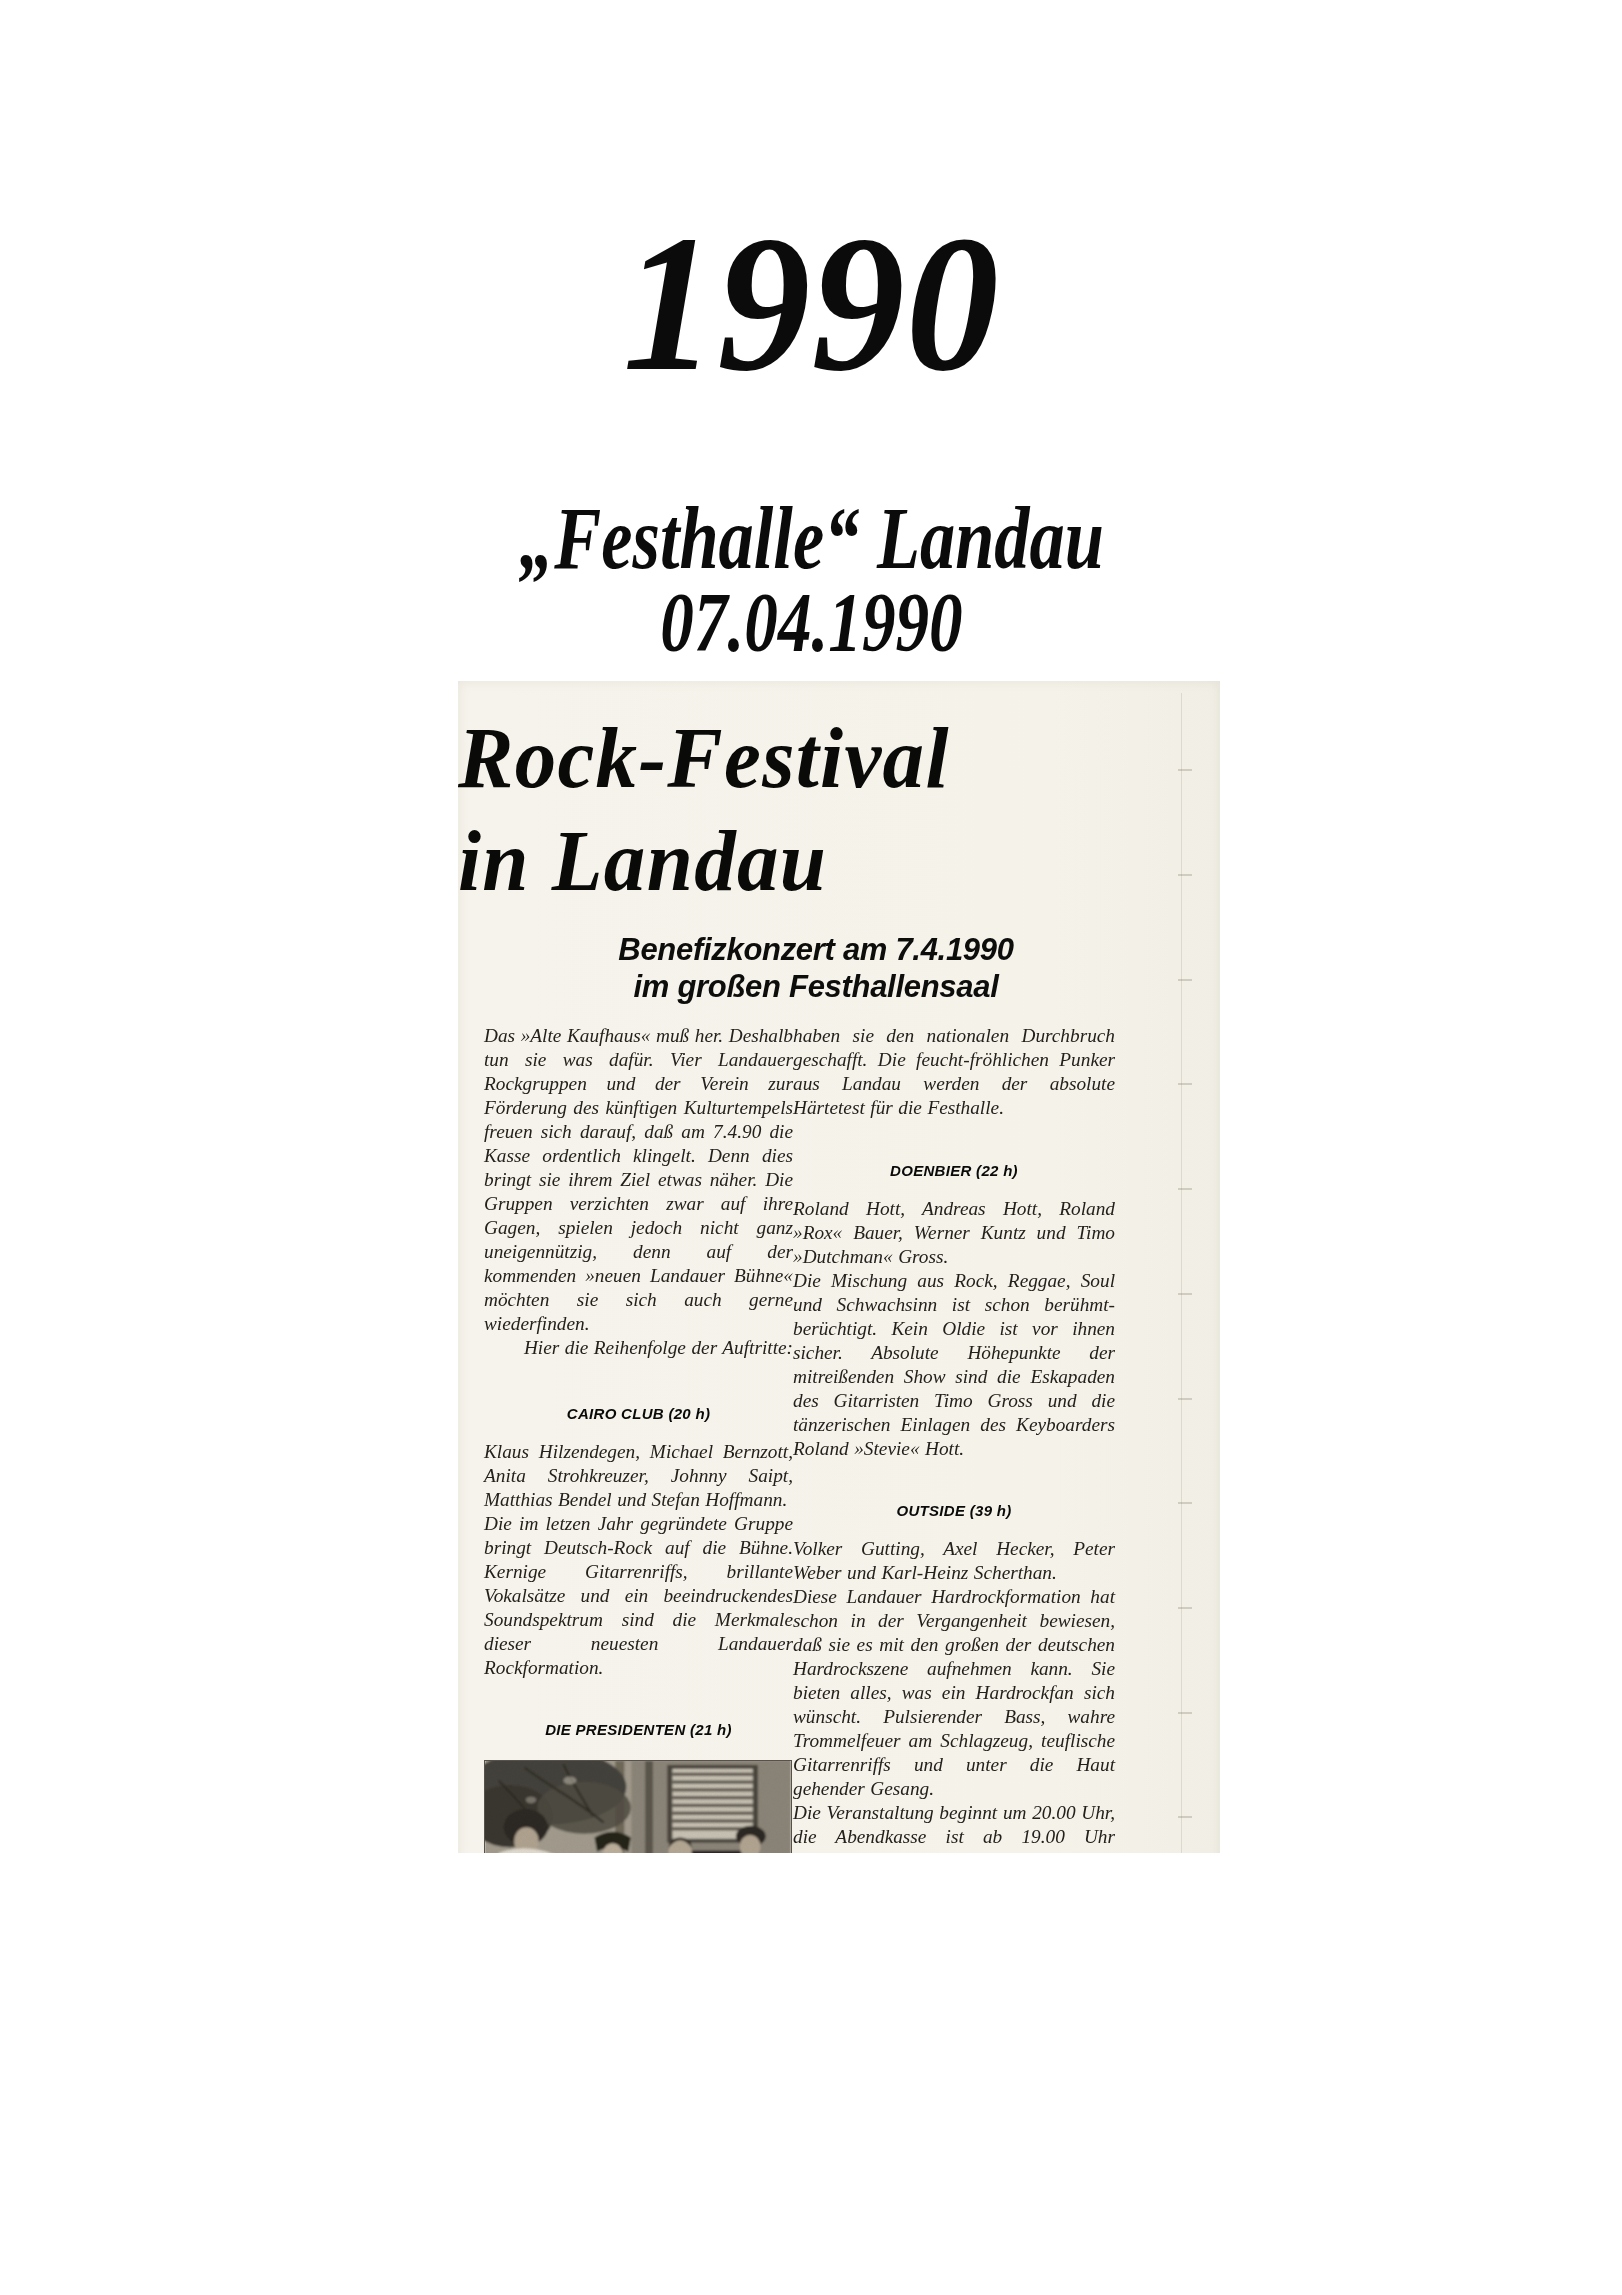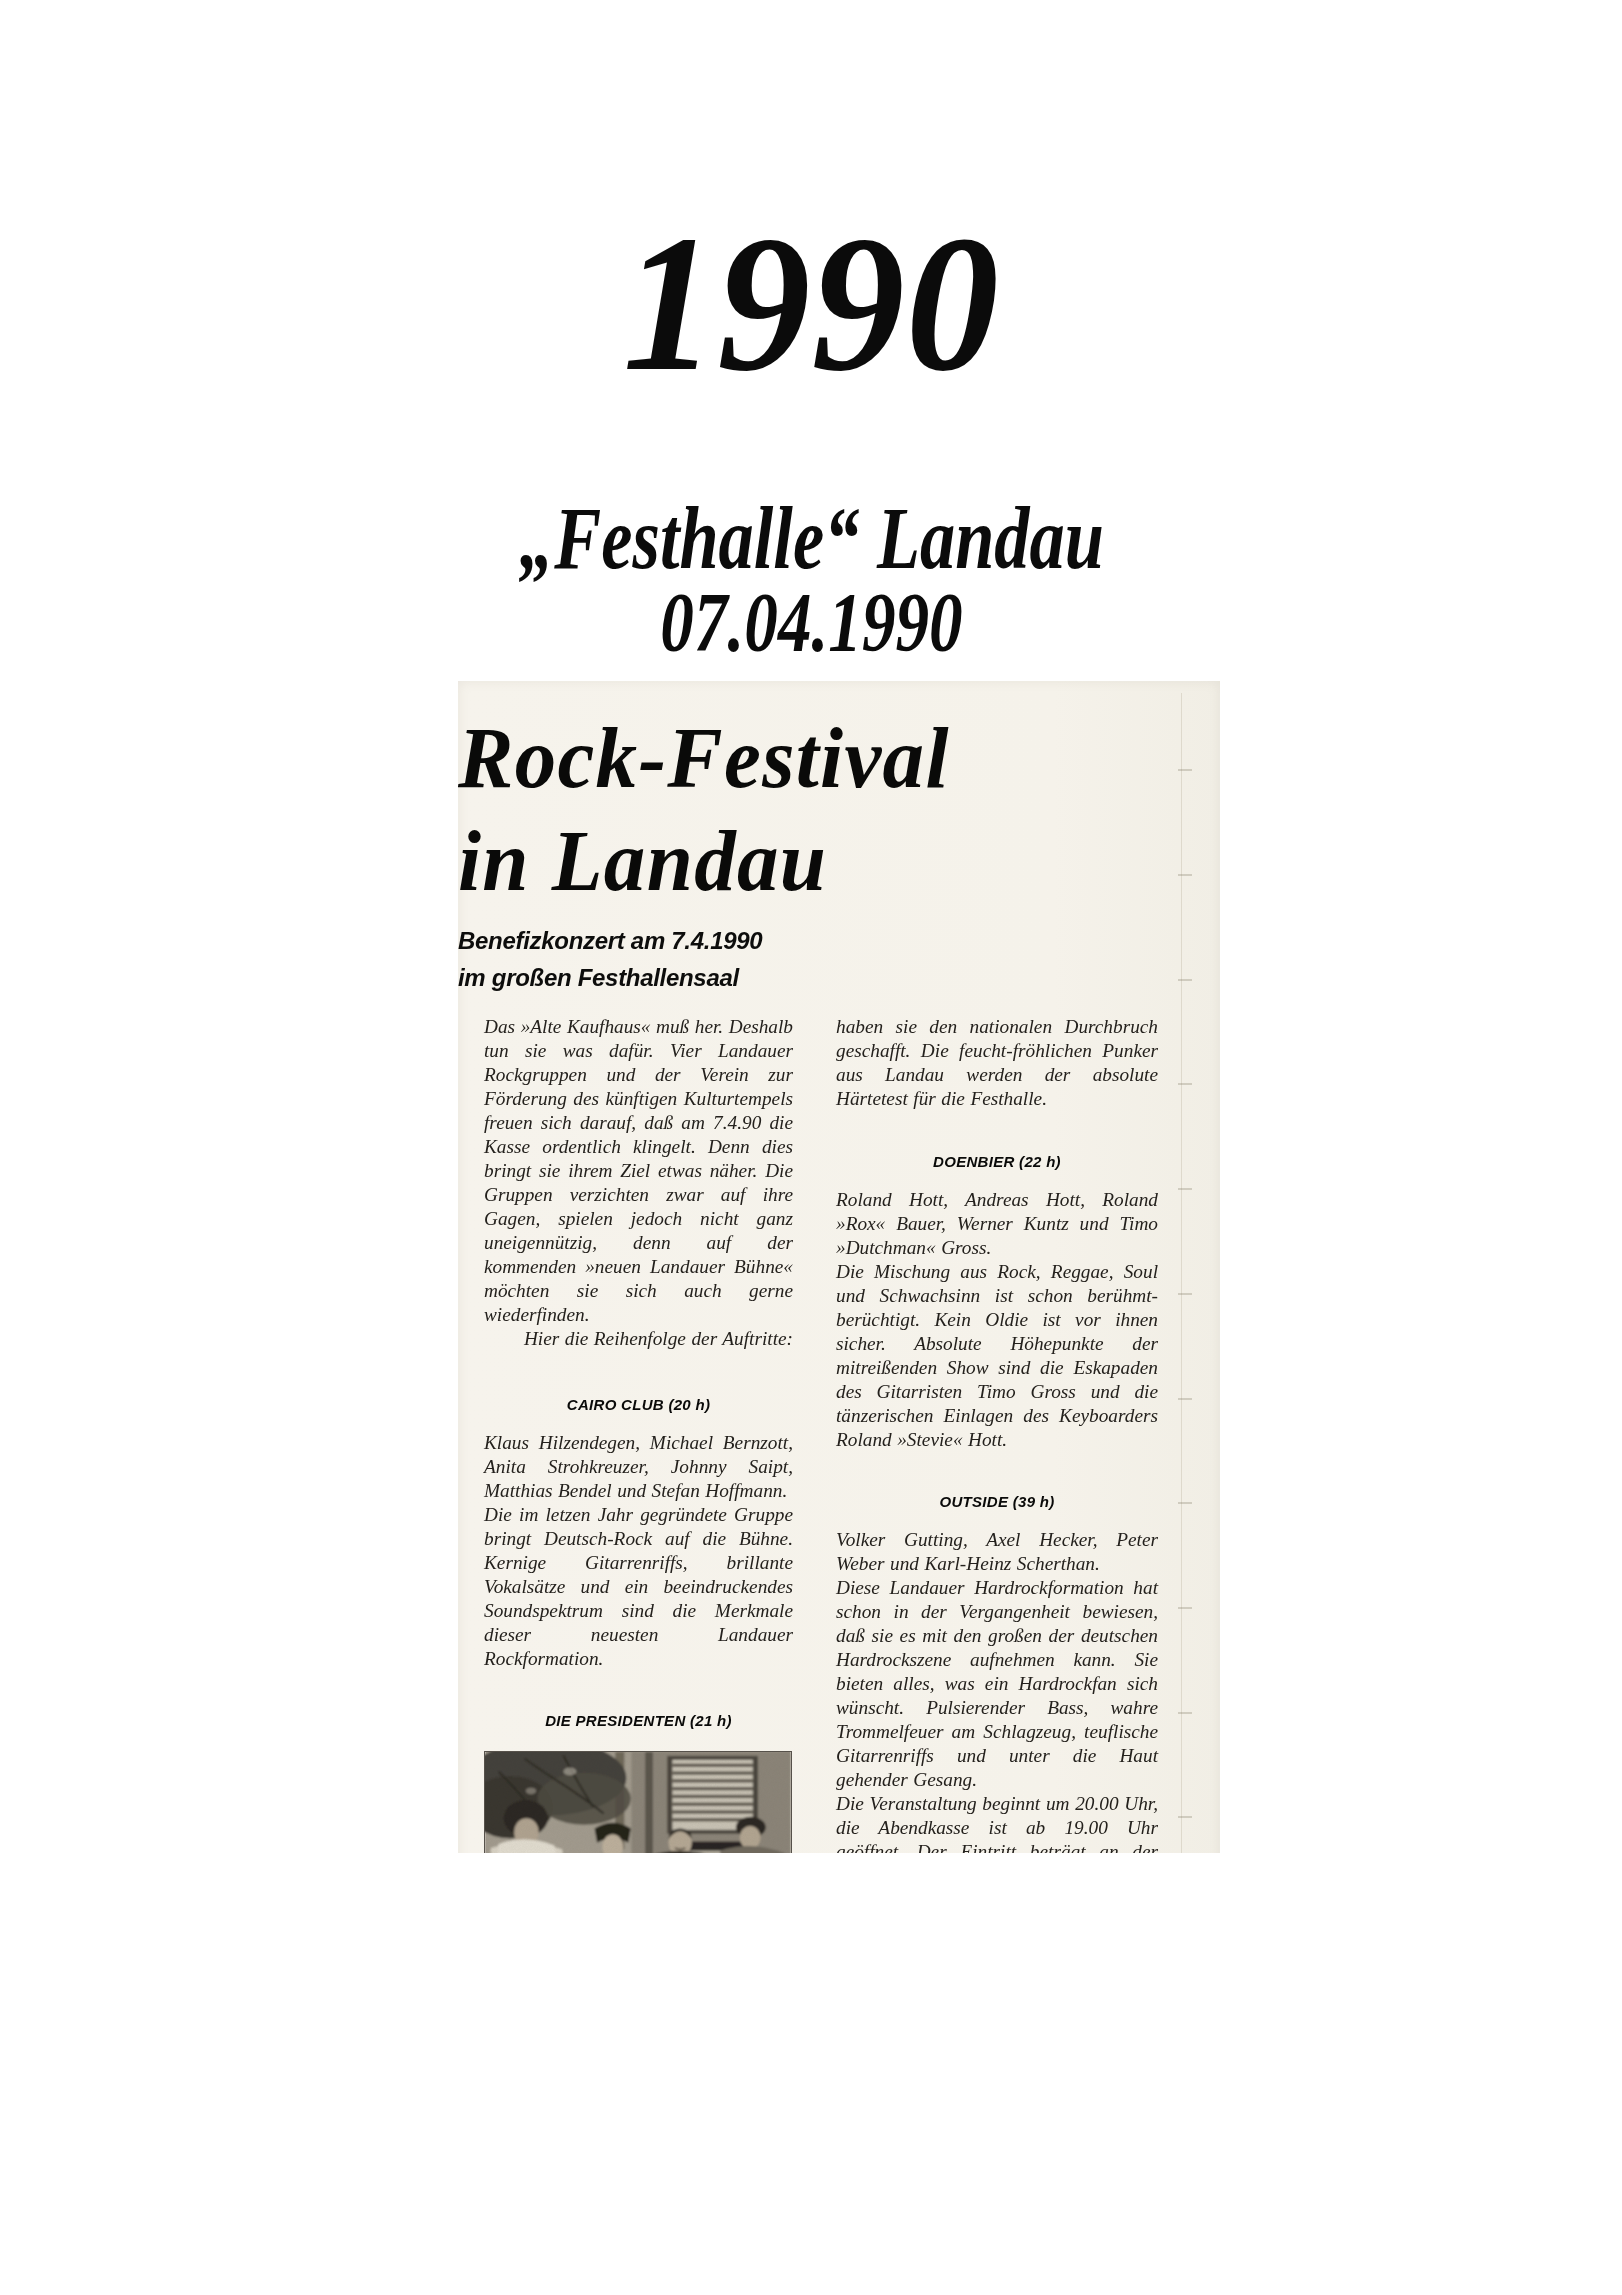--- a/index.html
+++ b/index.html
@@ -20,24 +20,24 @@
   
   .clipping{position:absolute;left:458px;top:681px;width:762px;height:1513px;
     background:linear-gradient(90deg,#f6f3ec 0%,#f5f2ea 78%,#f1eee5 100%);
     box-shadow:0 0 11.8px rgba(120,110,90,0.10) inset;}
   .fold-line{position:absolute;left:723px;top:11.8px;width:1.3px;height:1492px;
     background:rgba(150,140,115,0.22);}
 
   .head-block{margin:23.6px 46px 0 0;text-align:left;}
   .headline-line{font-family:"Liberation Serif",serif;font-weight:bold;font-size:83px;
     line-height:103px;color:#0a0a09;letter-spacing:1.3px;transform:scaleY(1.04);transform-origin:top center;}
-  .subhead{margin:11px 46px 0 0;text-align:left;font-family:"Liberation Sans",sans-serif;
-    font-weight:bold;font-size:24px;line-height:37px;color:#0d0d0c;letter-spacing:-0.3px;}
-
-  .columns{display:flex;margin:19.6px 0 0 26px;gap:43px;}
+  .subhead{margin:20px 46px 0 0;text-align:center;font-family:"Liberation Sans",sans-serif;
+    font-weight:bold;font-size:31px;line-height:37px;color:#0d0d0c;letter-spacing:-0.3px;}
+
+  .columns{display:flex;margin:19.6px 0 0 26px;}
   .col-left{width:309px;}
   .col-right{width:322px;}
   .col p{margin:0;font-size:19.3px;line-height:24px;text-align:justify;
     color:#24211d;word-spacing:0.7px;}
   .col p.no-justify{text-align:right;}
   .band-header{font-family:"Liberation Sans",sans-serif;font-weight:bold;font-size:15px;
     line-height:26px;text-align:center;color:#0a0a09;letter-spacing:0.3px;margin:0;}
   .mt-cairo{margin-top:41px;margin-bottom:13px;}
   .mt-presidenten{margin-top:37px;margin-bottom:17px;}
   .mt-doenbier{margin-top:38px;margin-bottom:13px;}

